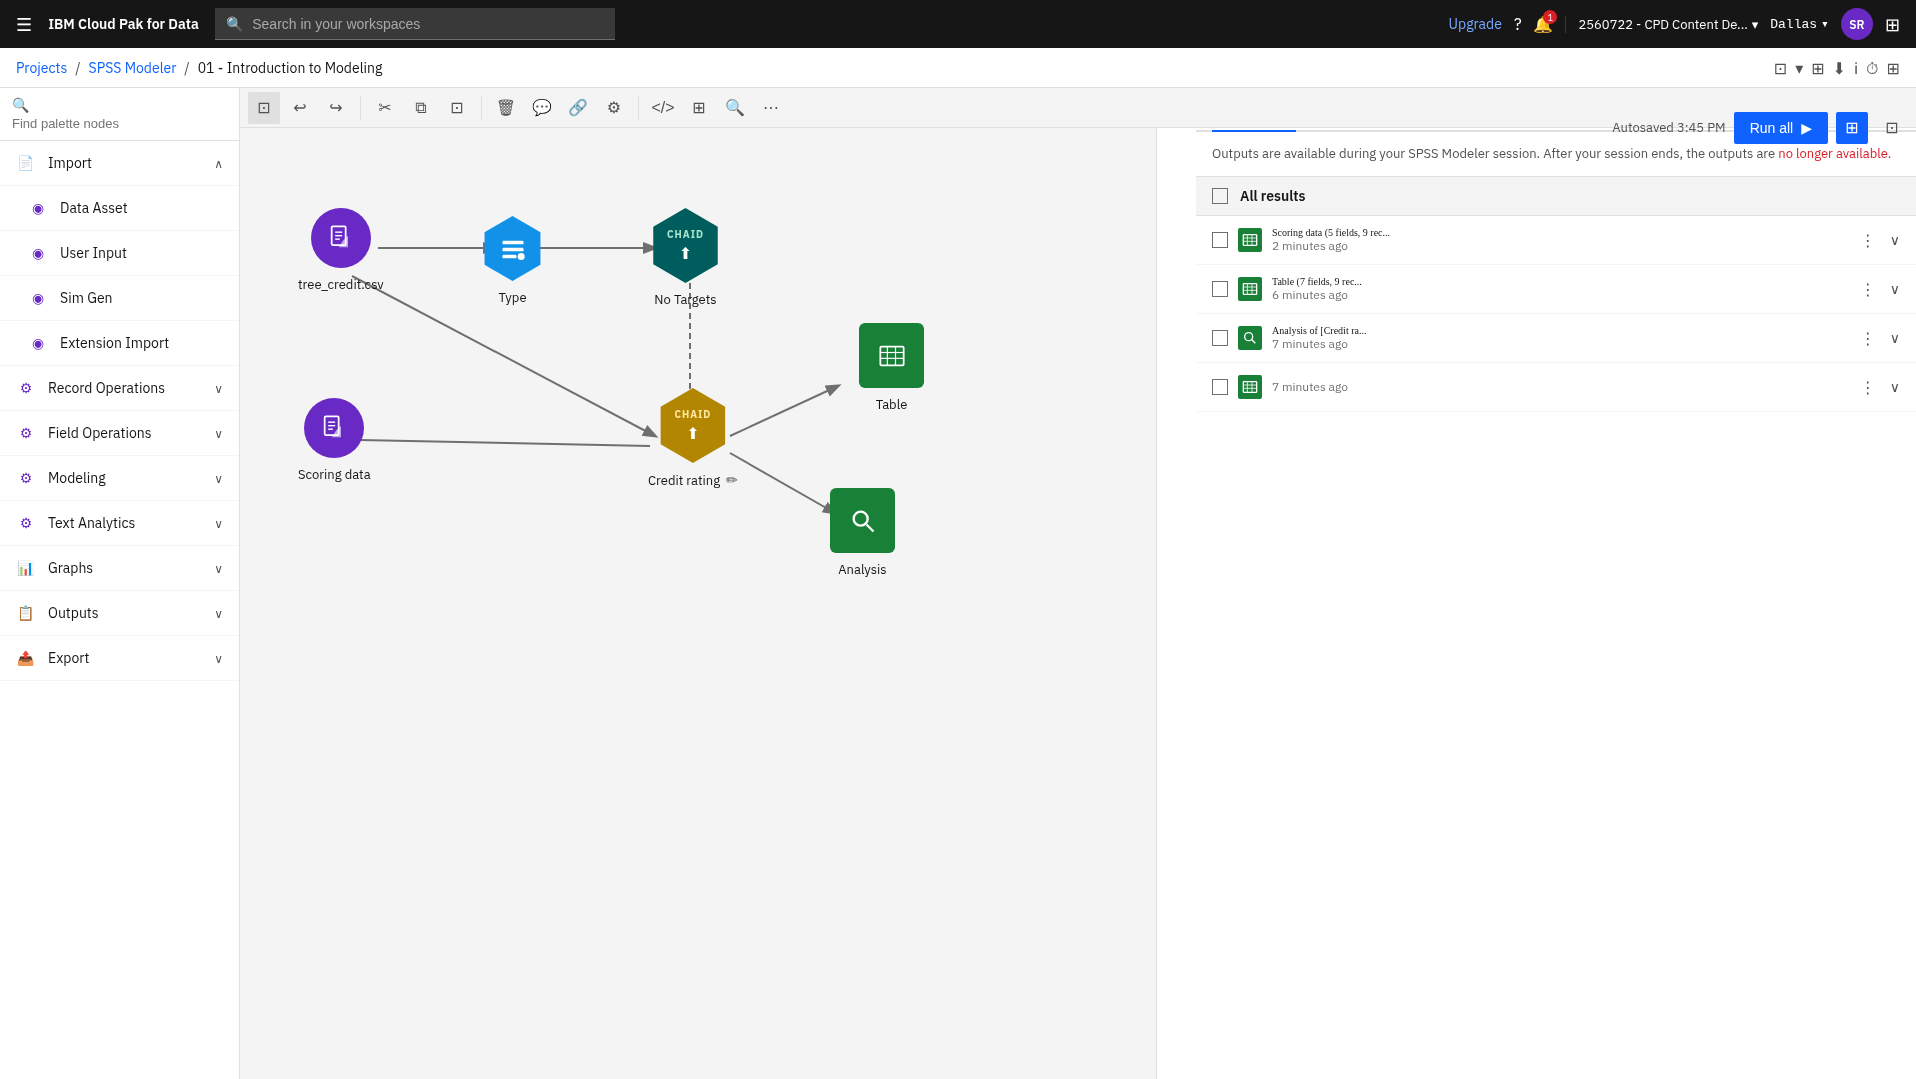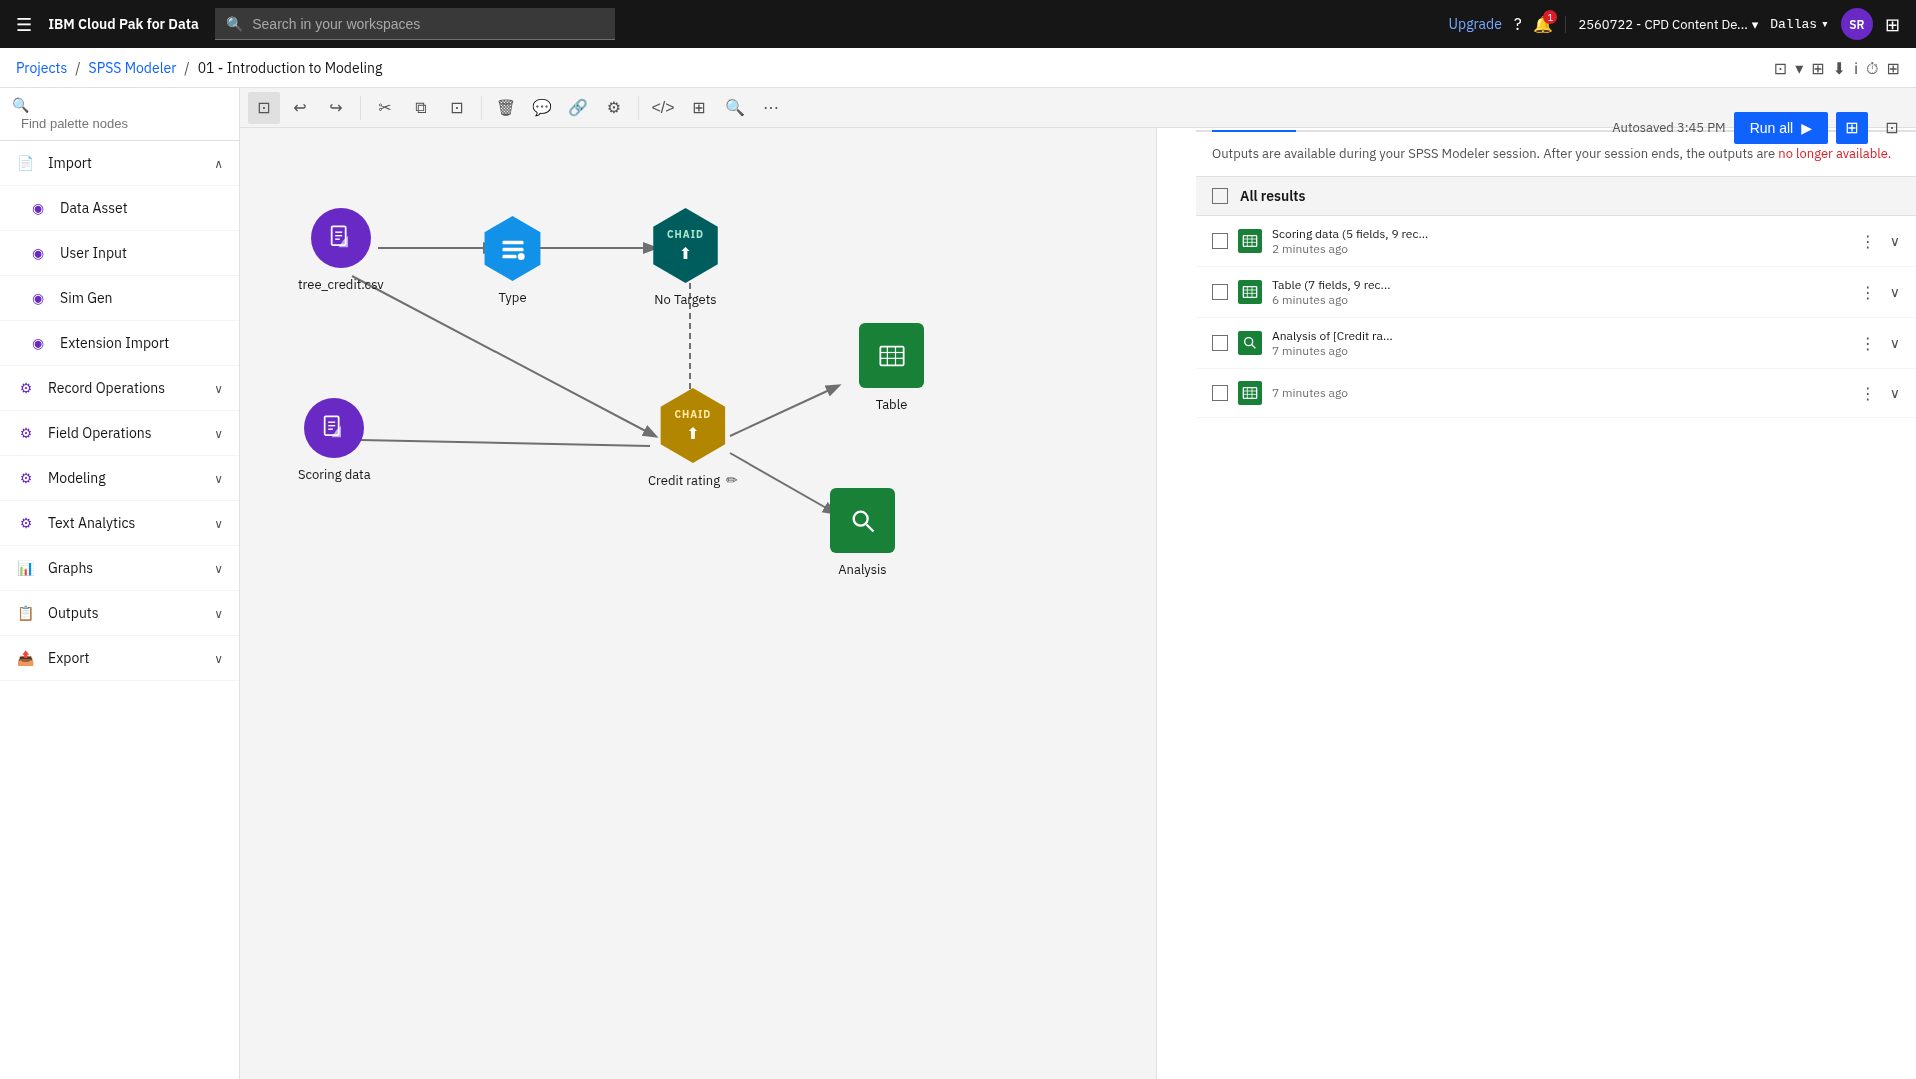--- a/index.html
+++ b/index.html
@@ -72,21 +72,21 @@
 
     
     .sidebar {
       position: fixed; top: 88px; left: 0; bottom: 0; width: 240px;
       background: #fff; border-right: 1px solid #e0e0e0; overflow-y: auto; z-index: 97;
     }
     .sidebar-search {
       padding: 8px 12px; border-bottom: 1px solid #e0e0e0;
     }
     .sidebar-search input {
-      width: 100%; border: none; outline: none; background: transparent; font-size: 13px; color: #525252; margin-left: 9px;
+      width: 100%; border: none; outline: none; background: transparent; font-size: 13px; color: #525252;
     }
     .sidebar-section {
       display: flex; align-items: center; padding: 12px 16px; cursor: pointer;
       border-bottom: 1px solid #f4f4f4; gap: 12px;
     }
     .sidebar-section-icon { width: 20px; height: 20px; display: flex; align-items: center; justify-content: center; flex-shrink: 0; }
     .sidebar-section-label { flex: 1; font-size: 14px; color: #161616; }
     .sidebar-section-arrow { font-size: 12px; color: #525252; }
     .sidebar-section-icon.purple { color: #6929c4; }
 
@@ -126,21 +126,21 @@
     .all-results-label { font-size: 14px; font-weight: 600; color: #161616; }
     .result-item {
       display: flex; align-items: center; padding: 10px 16px; gap: 10px; border-bottom: 1px solid #f4f4f4; cursor: pointer;
     }
     .result-icon {
       width: 24px; height: 24px; background: #198038; color: #fff; display: flex; align-items: center; justify-content: center;
       font-size: 12px; flex-shrink: 0; border-radius: 2px;
     }
     .result-icon.search-icon-bg { background: #198038; }
     .result-info { flex: 1; }
-    .result-title { font-size: 12px; color: #161616; }
+    .result-title { font-size: 10px; color: #161616; font-family: Liberation Serif, serif; }
     .result-time { font-size: 12px; color: #6f6f6f; }
     .result-more { font-size: 16px; color: #525252; cursor: pointer; padding: 4px; }
     .result-expand { font-size: 14px; color: #525252; cursor: pointer; }
 
     
     .canvas-area {
       position: relative; width: 100%; height: 100%;
     }
     .node {
       position: absolute; display: flex; flex-direction: column; align-items: center; gap: 8px;

